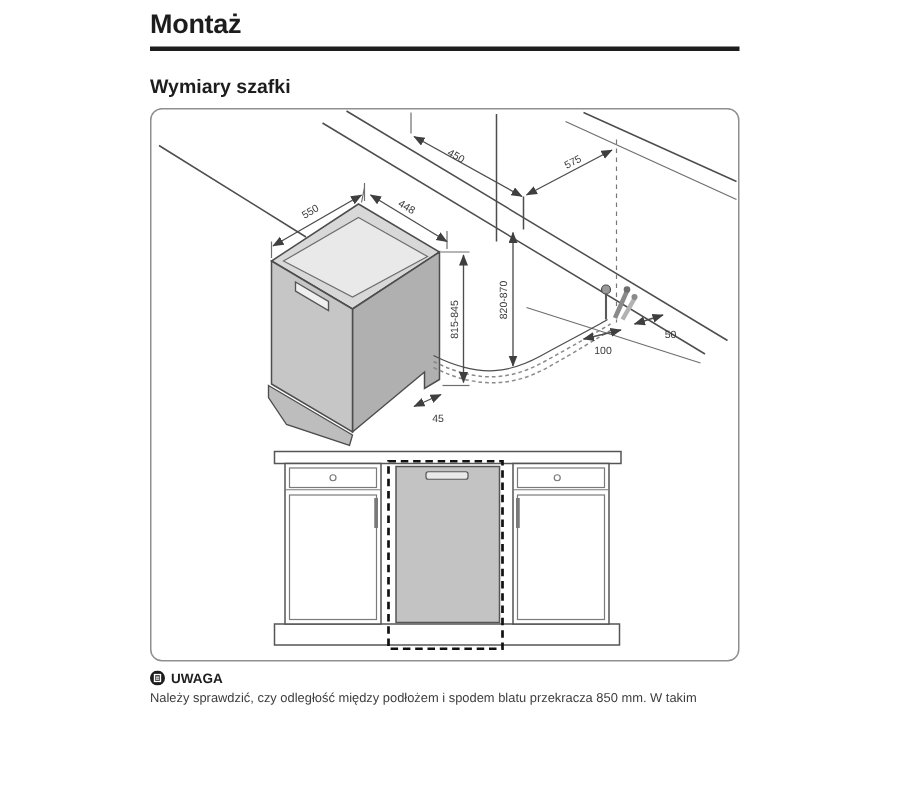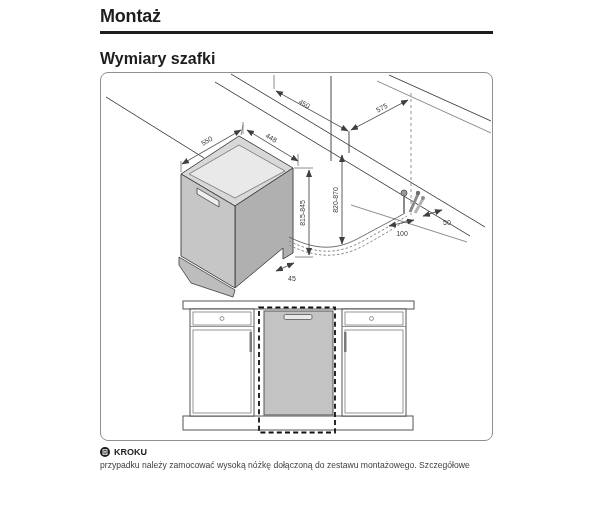--- a/index.html
+++ b/index.html
@@ -8,21 +8,21 @@
     font-family:"Liberation Sans", sans-serif;color:#1d1d1d;
   }
   .page-title{
     position:absolute;left:100px;top:6px;font-size:18px;font-weight:700;
     letter-spacing:-0.2px;color:#1d1d1d;
   }
   .title-rule{
     position:absolute;left:100px;top:31px;width:393px;height:3px;background:#1d1d1d;
   }
   .section-heading{
-    position:absolute;left:100px;top:50px;font-size:16px;font-weight:700;color:#1d1d1d;
+    position:absolute;left:100px;top:50px;font-size:13px;font-weight:700;color:#1d1d1d;
   }
   .figure-frame{
     position:absolute;left:100px;top:72px;width:391px;height:367px;
     border:1px solid #8f8f8f;border-radius:8px;background:#ffffff;
   }
   .figure-frame svg{display:block;}
   .note-block{position:absolute;left:100px;top:446px;width:420px;}
   .note-head{display:flex;align-items:center;gap:4px;height:11px;}
   .note-icon{width:10px;height:10px;flex:0 0 auto;}
   .note-label{font-size:9px;font-weight:700;color:#1d1d1d;}
@@ -160,20 +160,20 @@
   </div>
 
   <div class="note-block">
     <div class="note-head">
       <svg class="note-icon" viewBox="0 0 10 10">
         <circle cx="5" cy="5" r="5" fill="#1d1d1d"></circle>
         <rect x="3" y="2.7" width="4" height="4.6" fill="none" stroke="#ffffff" stroke-width="0.9"></rect>
         <line x1="3.8" y1="4.4" x2="6.2" y2="4.4" stroke="#ffffff" stroke-width="0.8"></line>
         <line x1="3.8" y1="5.8" x2="6.2" y2="5.8" stroke="#ffffff" stroke-width="0.8"></line>
       </svg>
-      <span class="note-label">KROKU</span>
+      <span class="note-label">UWAGA</span>
     </div>
     <div class="note-lines">
-      <div class="note-line">przypadku należy zamocować wysoką nóżkę dołączoną do zestawu montażowego. Szczegółowe</div>
+      <div class="note-line">Należy sprawdzić, czy odległość między podłożem i spodem blatu przekracza 850 mm. W takim</div>
     </div>
   </div>
 
 </div>
 
 </body></html>

